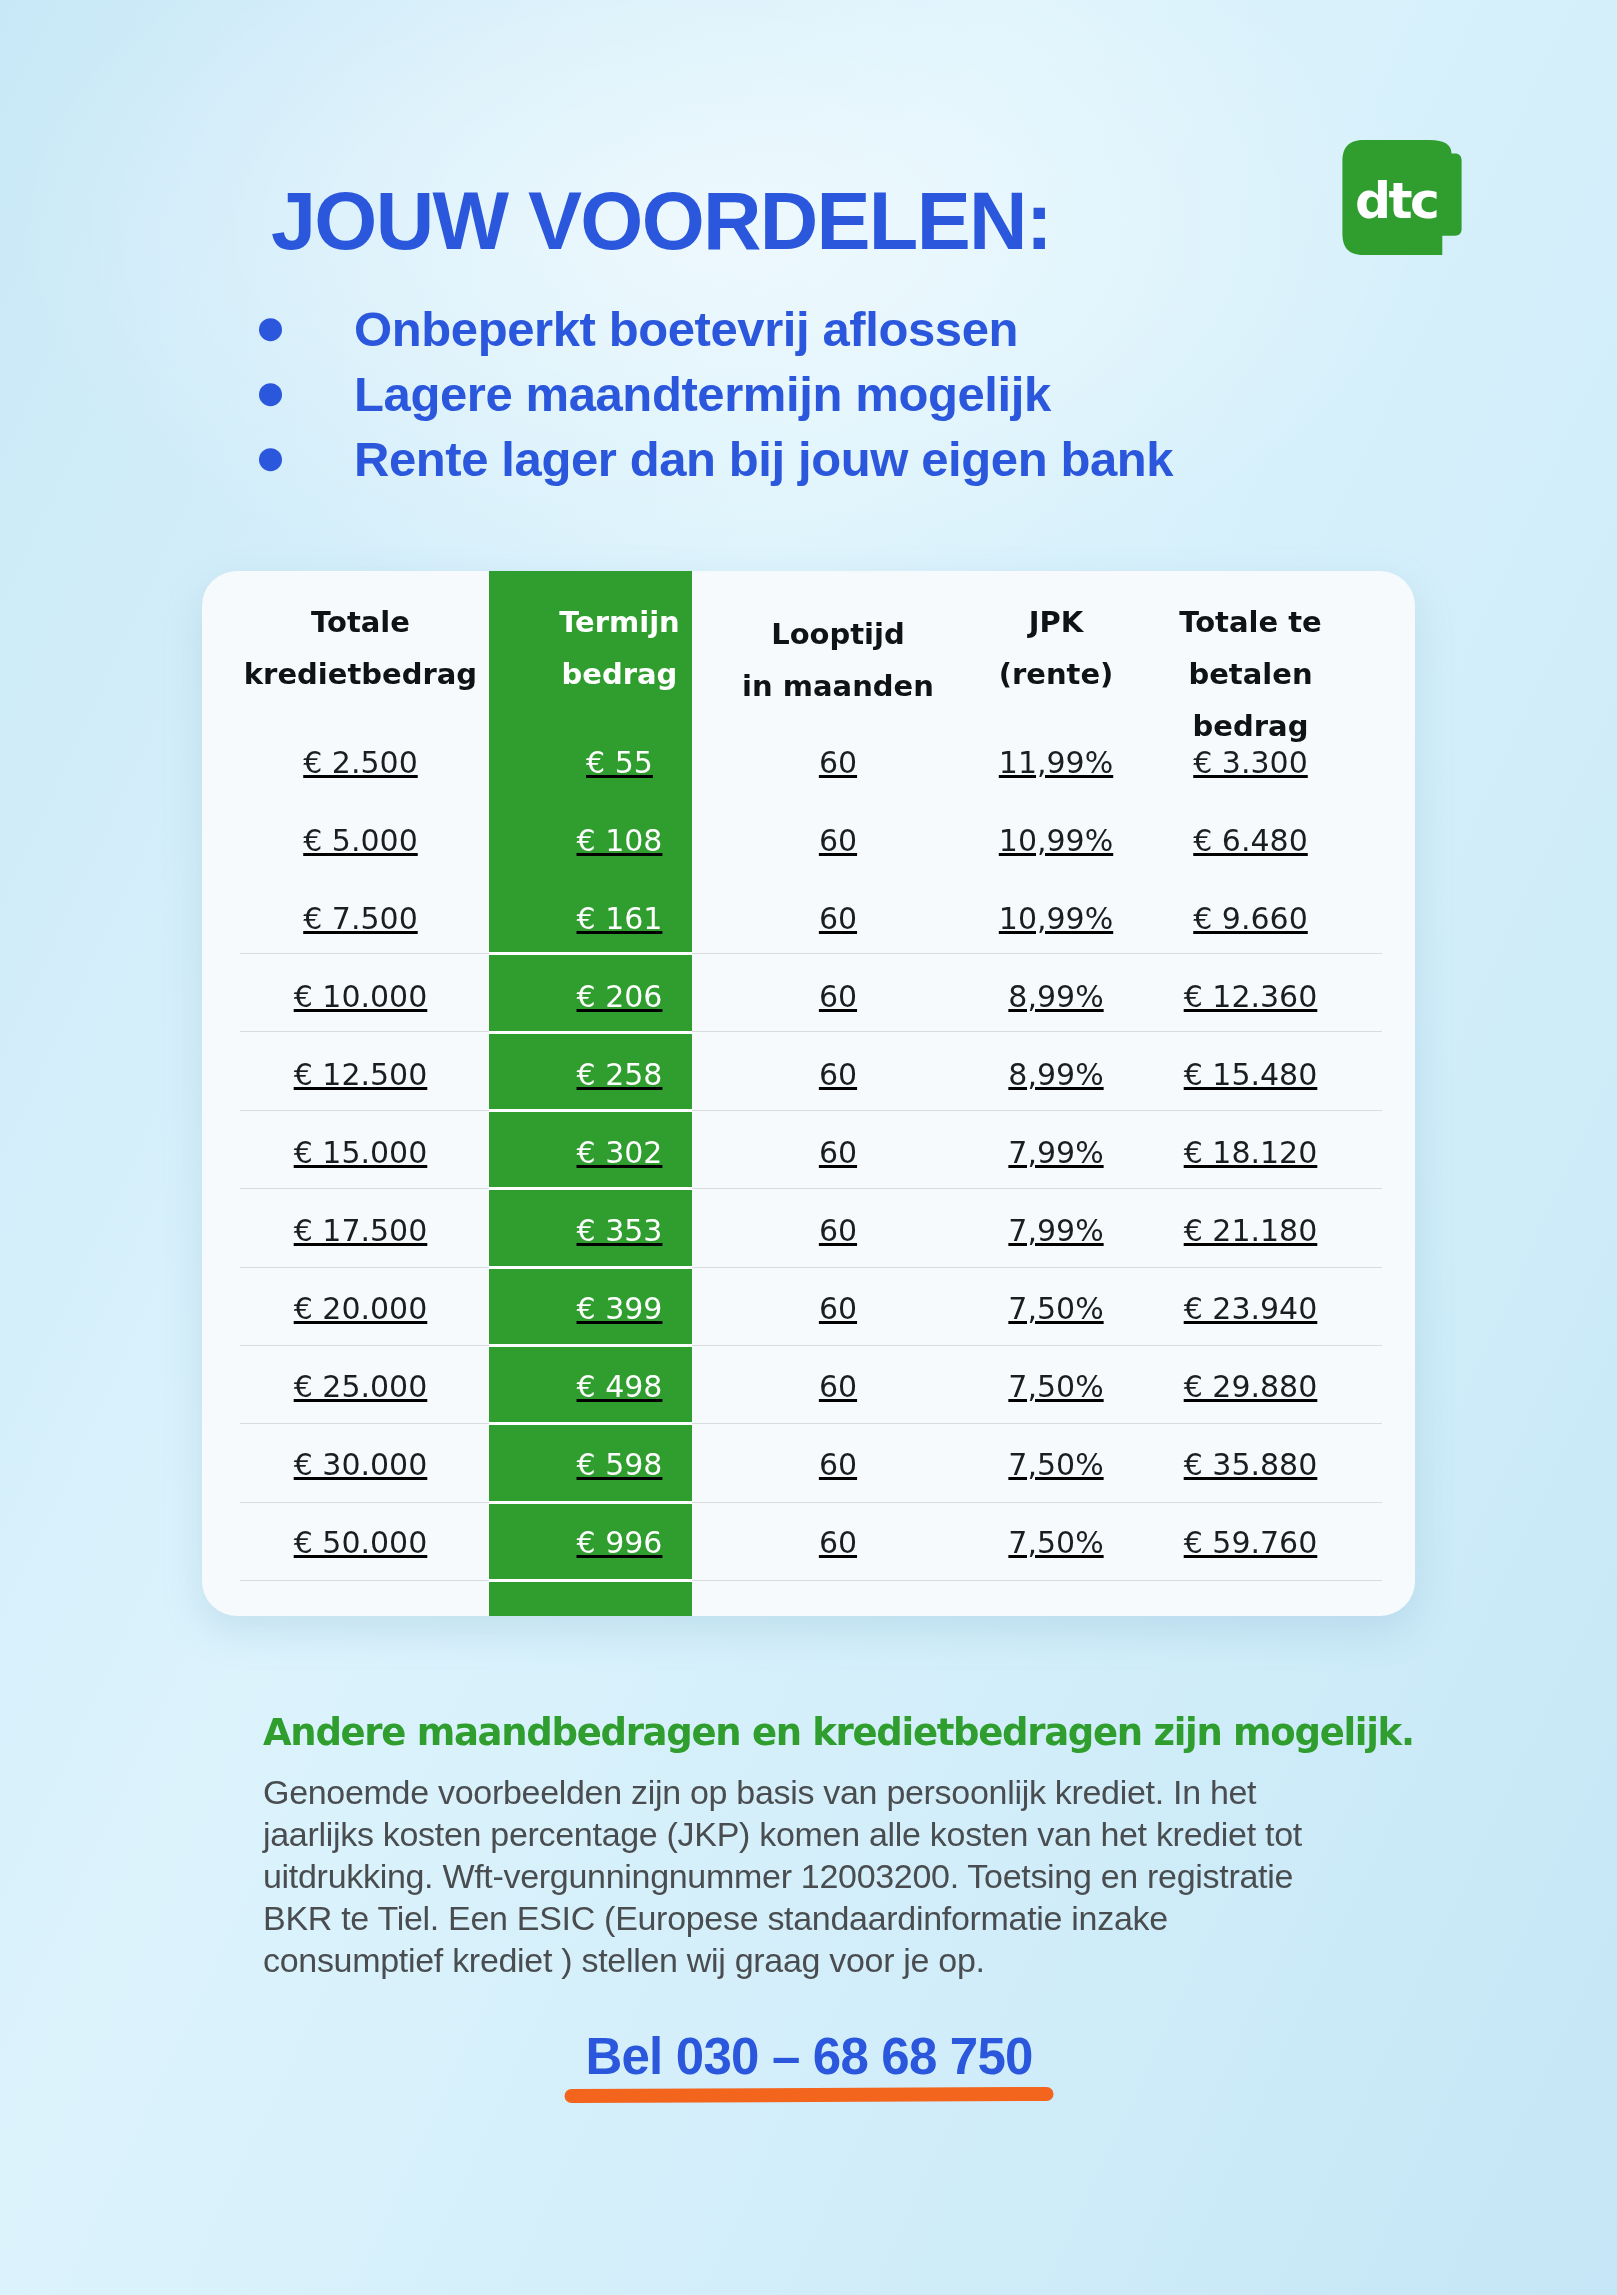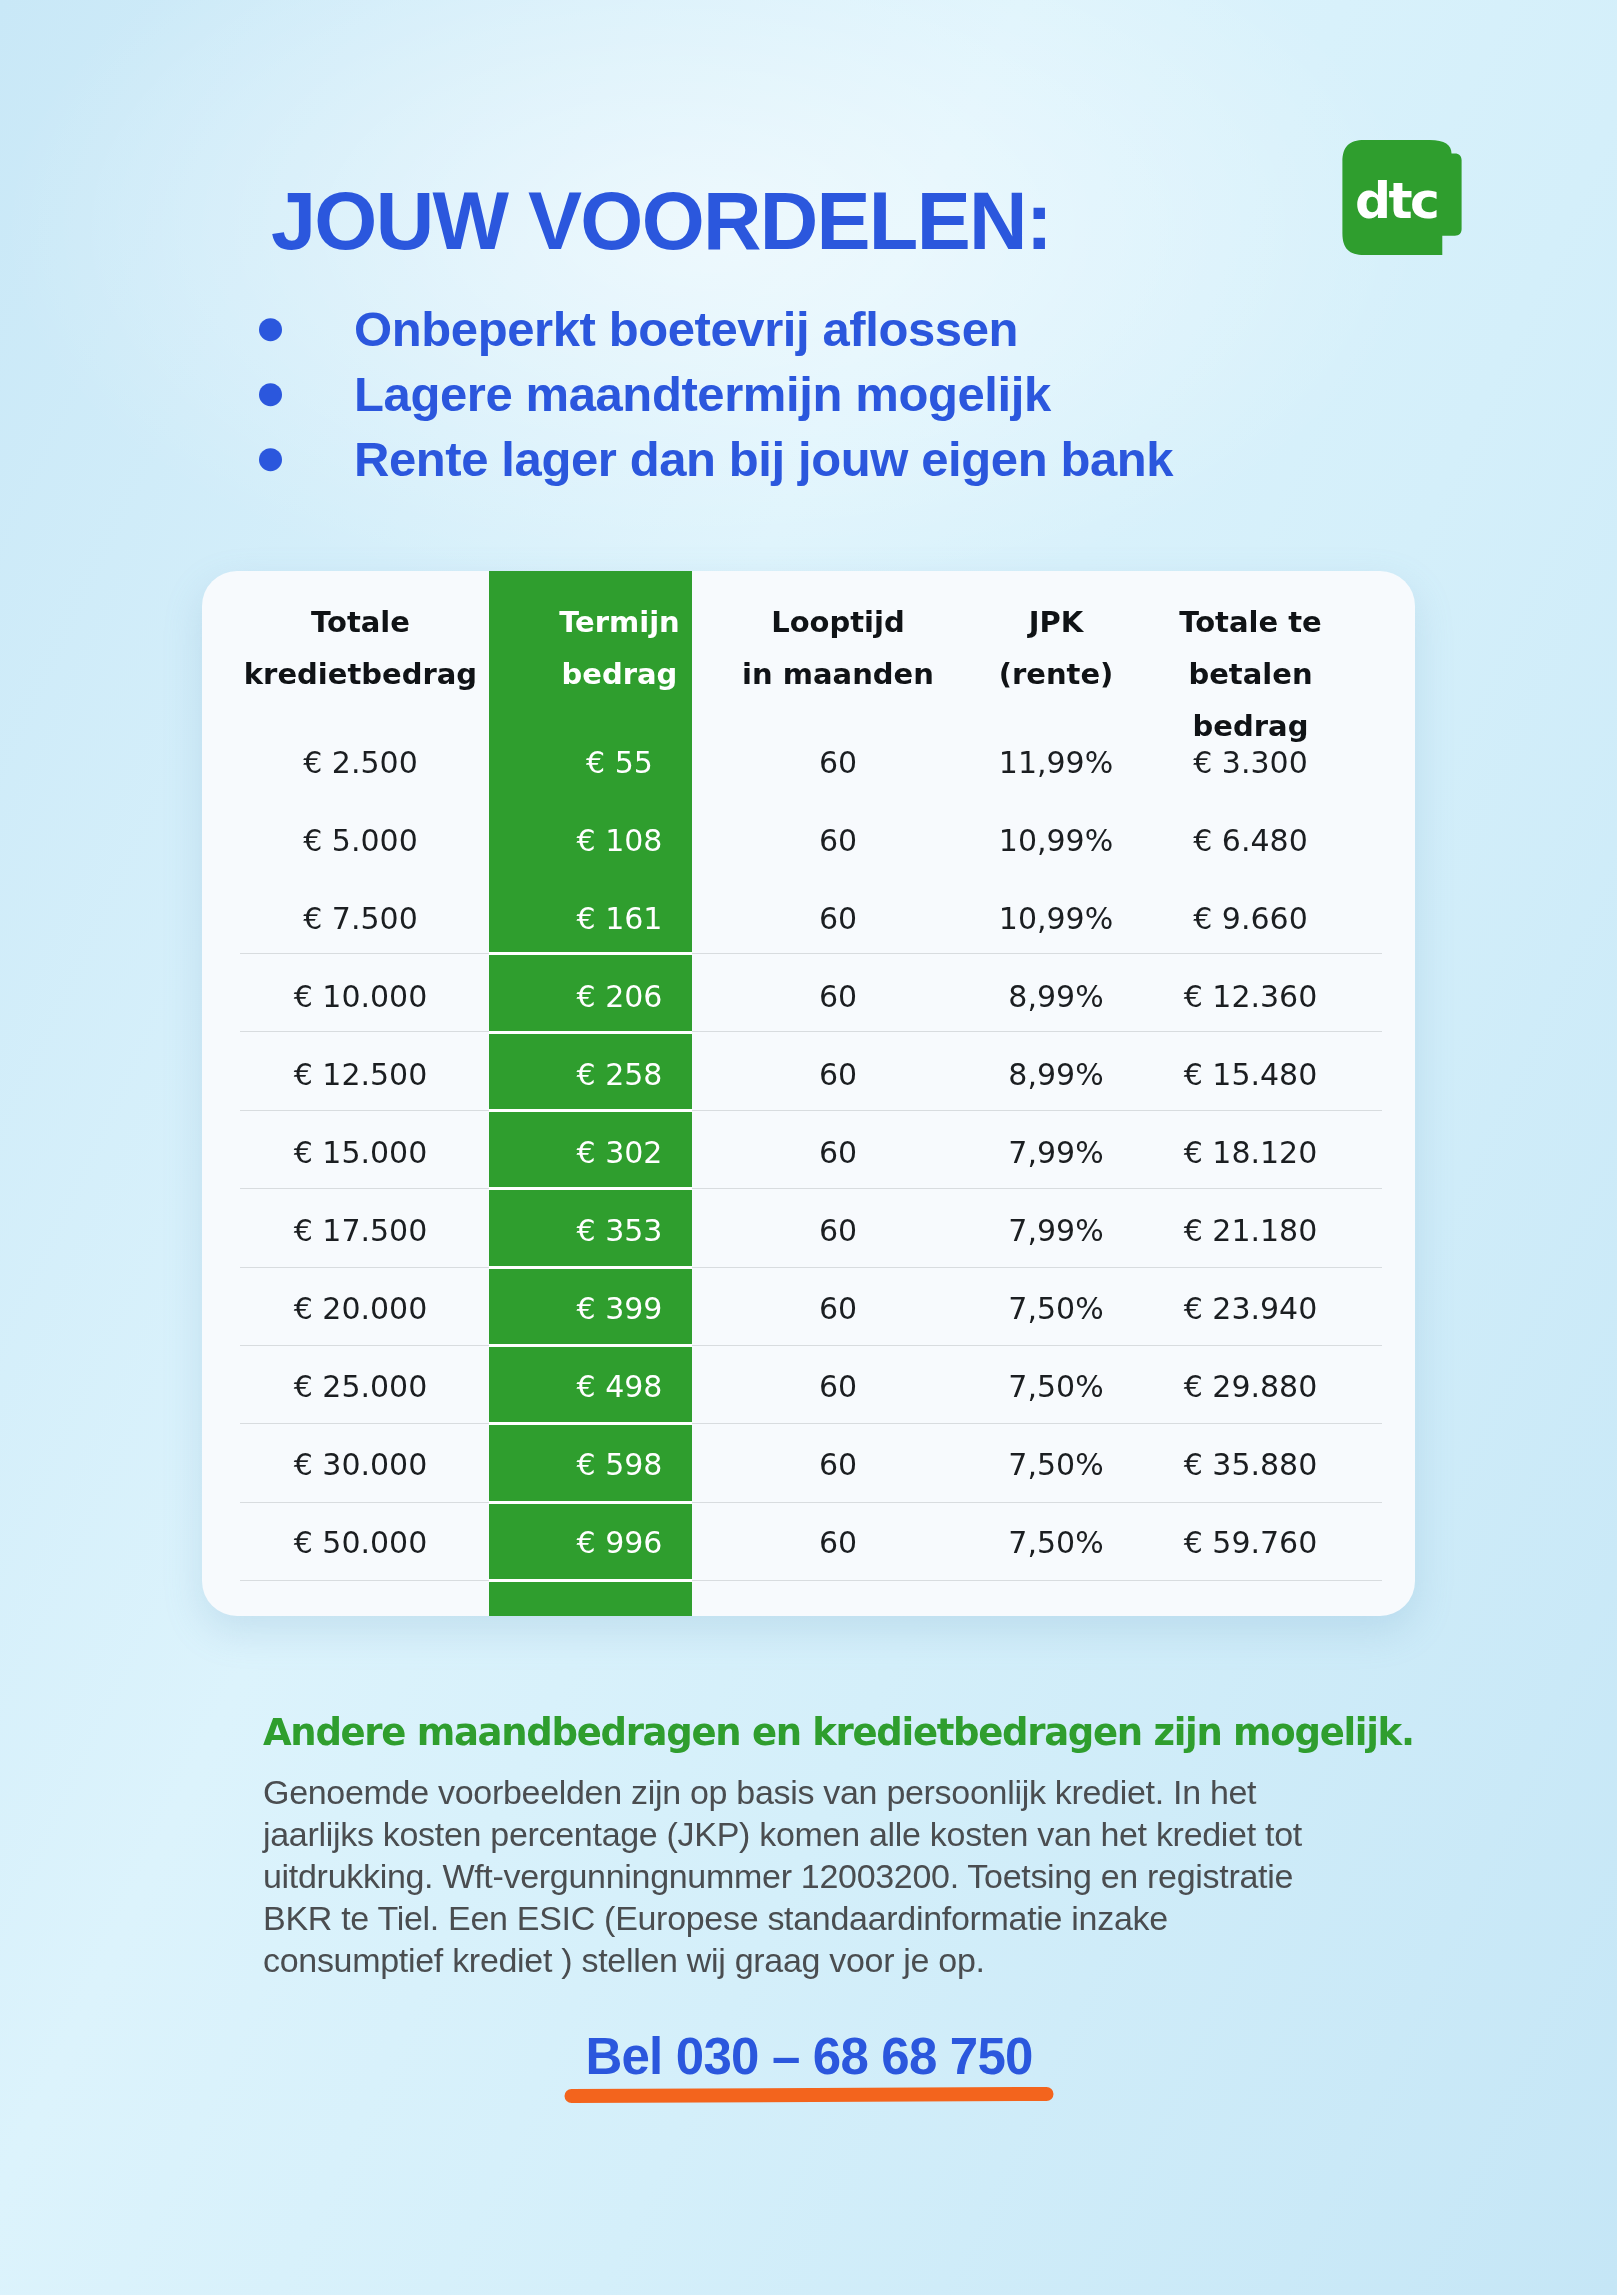--- a/index.html
+++ b/index.html
@@ -33,28 +33,28 @@
     font-family:"DejaVu Sans", sans-serif;
   }
   .green-col{position:absolute;left:287px;top:0;width:203px;height:100%;background:#2f9e2e;z-index:1;}
   .seps{position:absolute;left:0;top:152px;right:0;bottom:0;z-index:2;}
   .sep-gray{position:absolute;left:38px;width:1142px;height:0.8px;background:#d8dcdf;}
   .sep-white{position:absolute;left:287px;width:203px;height:2.5px;background:#ffffff;}
   .thead{position:absolute;top:0;left:0;width:100%;height:152px;display:flex;z-index:3;}
   .hcell{display:flex;flex-direction:column;align-items:center;padding-top:25px;
     font-size:29px;font-weight:bold;line-height:52px;color:#101316;text-align:center;}
   .hcell.on-green{color:#ffffff;}
-  .tbody{position:absolute;top:152px;left:0;width:100%;bottom:0;z-index:3;}
+  .tbody{position:absolute;top:152px;left:0;width:100%;bottom:0;z-index:3;text-decoration:underline;}
   .trow{display:flex;height:78px;align-items:center;}
   .tcell{font-size:30px;color:#1b1e21;text-align:center;}
   .c0{width:333px;box-sizing:border-box;padding-right:3px;}
   .c1{width:203px;}
   .tcell.c1,{color:#fff;}
   .trow .c1{color:#ffffff;}
-  .c2{width:252px;}
+  .c2{width:252px;justify-content:center;}
   .c3{width:202px;}
   .c4{width:270px;box-sizing:border-box;padding-right:67px;}
   
   .subheading{
     position:absolute;left:263px;top:1711px;
     font-family:"DejaVu Sans", sans-serif;
     font-size:37px;font-weight:bold;letter-spacing:-1.3px;color:#2f9e2e;line-height:1.2;
   }
   .disclaimer{position:absolute;left:263px;top:1771px;
     font-size:34px;letter-spacing:-0.3px;color:#4a4d50;line-height:42px;}

